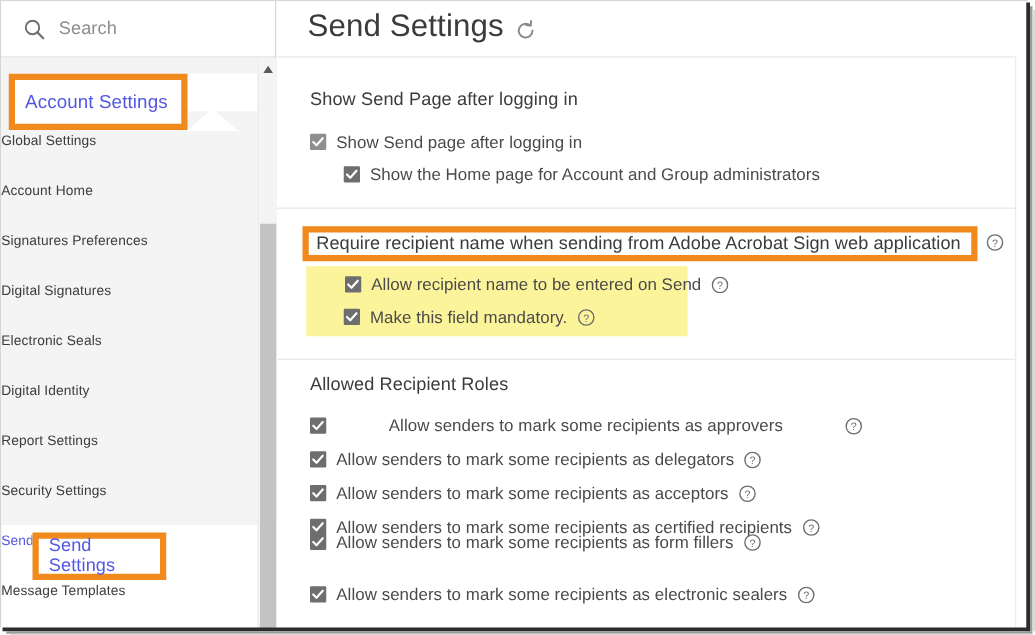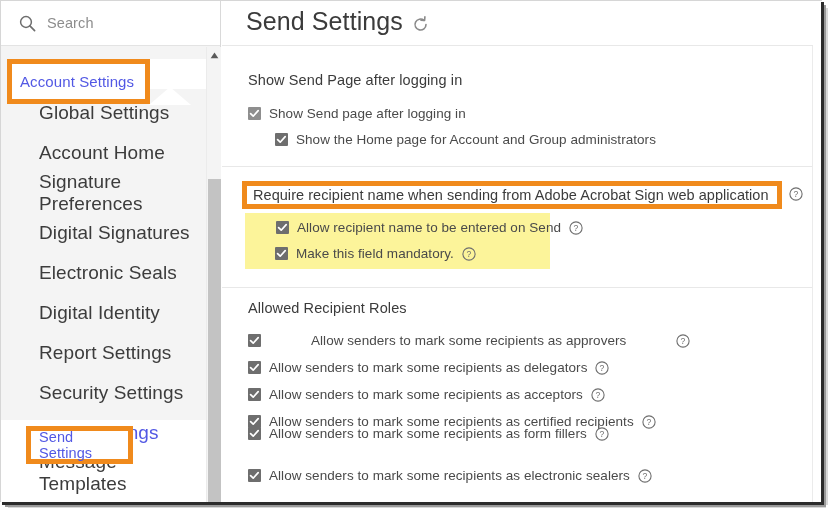--- a/index.html
+++ b/index.html
@@ -75,22 +75,21 @@
   }
   .nav-notch-cover {
     position: absolute; left: 148px; top: 58px;
     width: 57px; height: 30px;
     background: #ffffff;
   }
 
   .nav-item {
     height: 40px;
     display: flex; align-items: center;
-    padding-left: 38px;
-    font-size: 19px; color: #3c3c3c;
+    font-size: 11px; color: #3c3c3c;
     letter-spacing: .1px;
     cursor: pointer;
   }
   .nav-item.highlighted { color: #5258e4; }
 
   
   .hl-box {
     position: absolute;
     border: 5px solid #f08a1c;
     background: #ffffff;
@@ -250,21 +249,21 @@
         </svg>
       </div>
 
       <div class="nav-item">
         <span>Global Settings</span>
       </div>
       <div class="nav-item">
         <span>Account Home</span>
       </div>
       <div class="nav-item">
-        <span>Signature Preferences</span>
+        <span>Signatures Preferences</span>
       </div>
       <div class="nav-item">
         <span>Digital Signatures</span>
       </div>
       <div class="nav-item">
         <span>Electronic Seals</span>
       </div>
       <div class="nav-item">
         <span>Digital Identity</span>
       </div>

